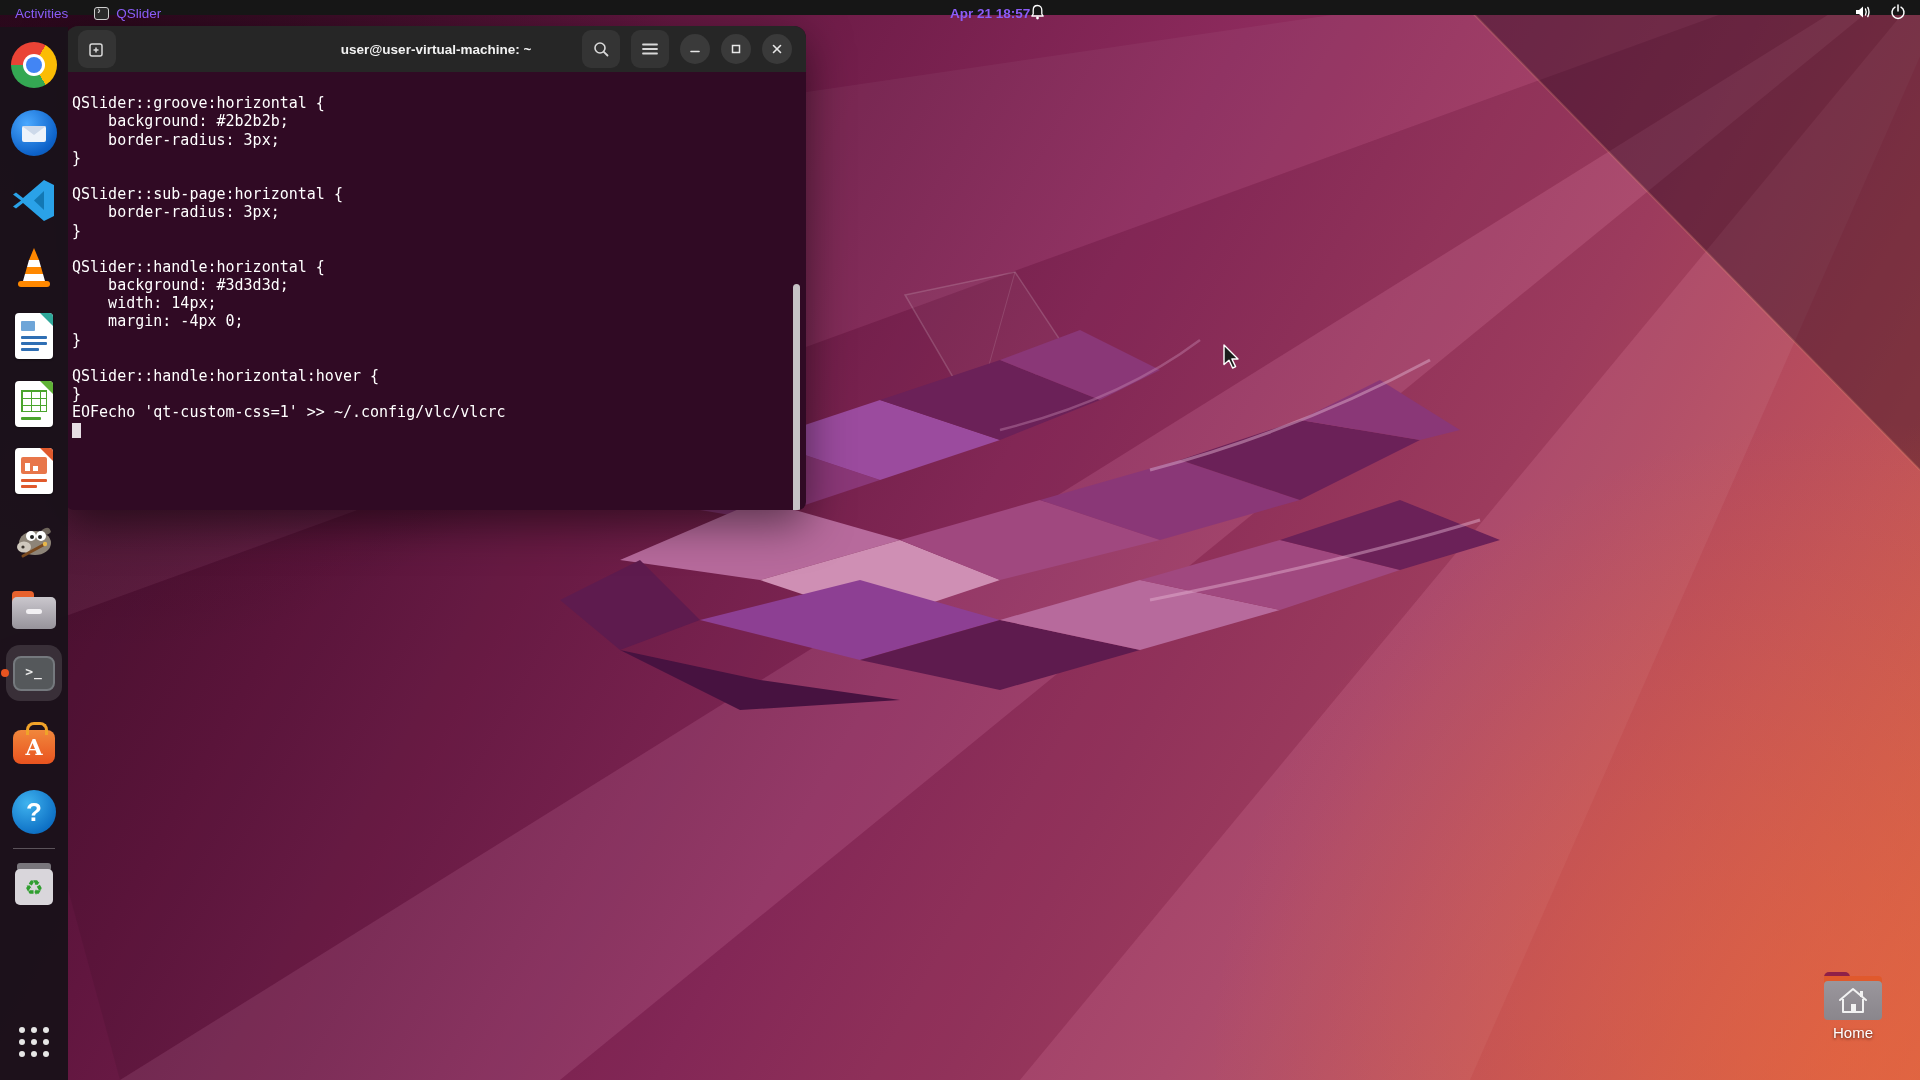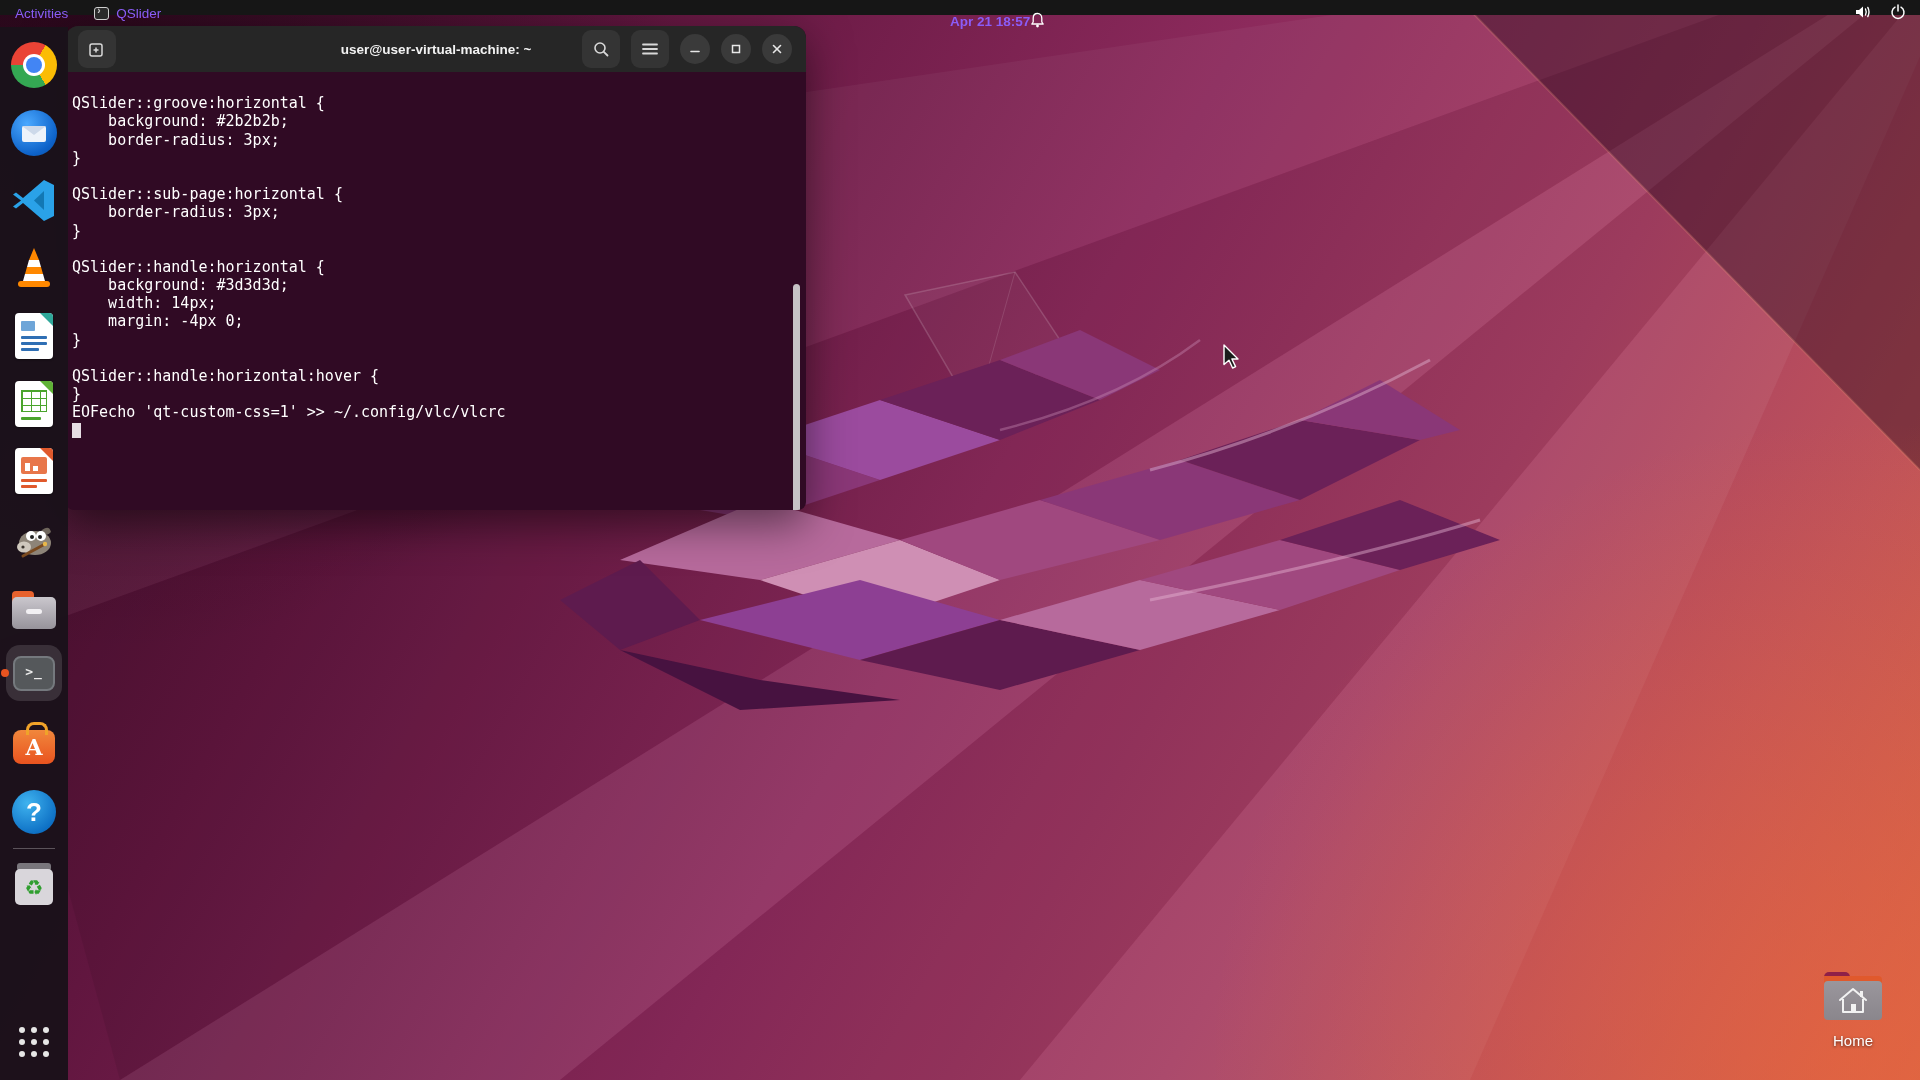--- a/index.html
+++ b/index.html
@@ -12,21 +12,21 @@
   #wallpaper svg { display:block; width:100%; height:100%; }
 
   
   #topbar { position:absolute; left:0; top:0; width:1920px; height:15px;
             background:#161616; color:#8b5cf6; z-index:40; font-size:13.5px;text-align:center; }
   #topbar .left { position:absolute; left:15px; top:0; height:27px; display:flex; align-items:center; gap:26px; }
   .tb-item { display:flex; align-items:center; gap:7px; height:27px; cursor:default; }
   .app-mini-icon { width:15px; height:13px; border:1.4px solid #cfcfcf; border-radius:3px;
                    position:relative; background:#2b2b2b; }
   .app-mini-icon::before { content:"›"; position:absolute; left:2px; top:-3px; color:#cfcfcf; font-size:10px; font-weight:bold; }
-  #clock-group { position:absolute; left:950px; top:8px; height:27px; display:flex; align-items:center; }
+  #clock-group { position:absolute; left:950px; top:0; height:27px; display:flex; align-items:center; }
   #clock-group .clock-text { font-weight:600; font-size:13.5px; }
   #topbar .right { position:absolute; right:14px; top:0; height:27px; display:flex; align-items:center; gap:17px; }
 
   
   #dock { position:absolute; left:0; top:27px; width:68px; height:1053px;
           background:rgba(26,18,26,0.96); z-index:30; }
   .dock-item { position:absolute; left:0; width:68px; height:56px; display:flex;
                align-items:center; justify-content:center; }
   .dock-item .plate { position:absolute; left:6px; top:0; width:56px; height:56px;
                       border-radius:14px; background:rgba(255,255,255,0.13); }
@@ -128,21 +128,21 @@
   
   #home-icon { position:absolute; left:1820px; top:972px; width:66px; text-align:center; z-index:10; }
   .home-folder { position:relative; width:58px; height:48px; margin:0 auto; }
   .home-folder .backtab { position:absolute; left:0; top:0; width:26px; height:14px; background:#8f2048;
                           border-radius:5px 5px 0 0; }
   .home-folder .topbar { position:absolute; left:0; top:4px; width:58px; height:10px; background:#e0592c;
                          border-radius:0 4px 0 0; }
   .home-folder .front { position:absolute; left:0; top:9px; width:58px; height:39px;
                         background:linear-gradient(#9a969c, #8a868c); border-radius:4px; }
   .home-folder svg { position:absolute; left:13px; top:14px; }
-  #home-label { margin-top:12px; color:#ffffff; font-size:15px; text-shadow:0 1px 3px rgba(0,0,0,0.65); }
+  #home-label { margin-top:4px; color:#ffffff; font-size:15px; text-shadow:0 1px 3px rgba(0,0,0,0.65); }
 
   
   #mouse-cursor { position:absolute; left:1222px; top:344px; z-index:60; }
 </style>
 </head>
 <body>
 
 <div id="screen">
 
   <div id="wallpaper">

